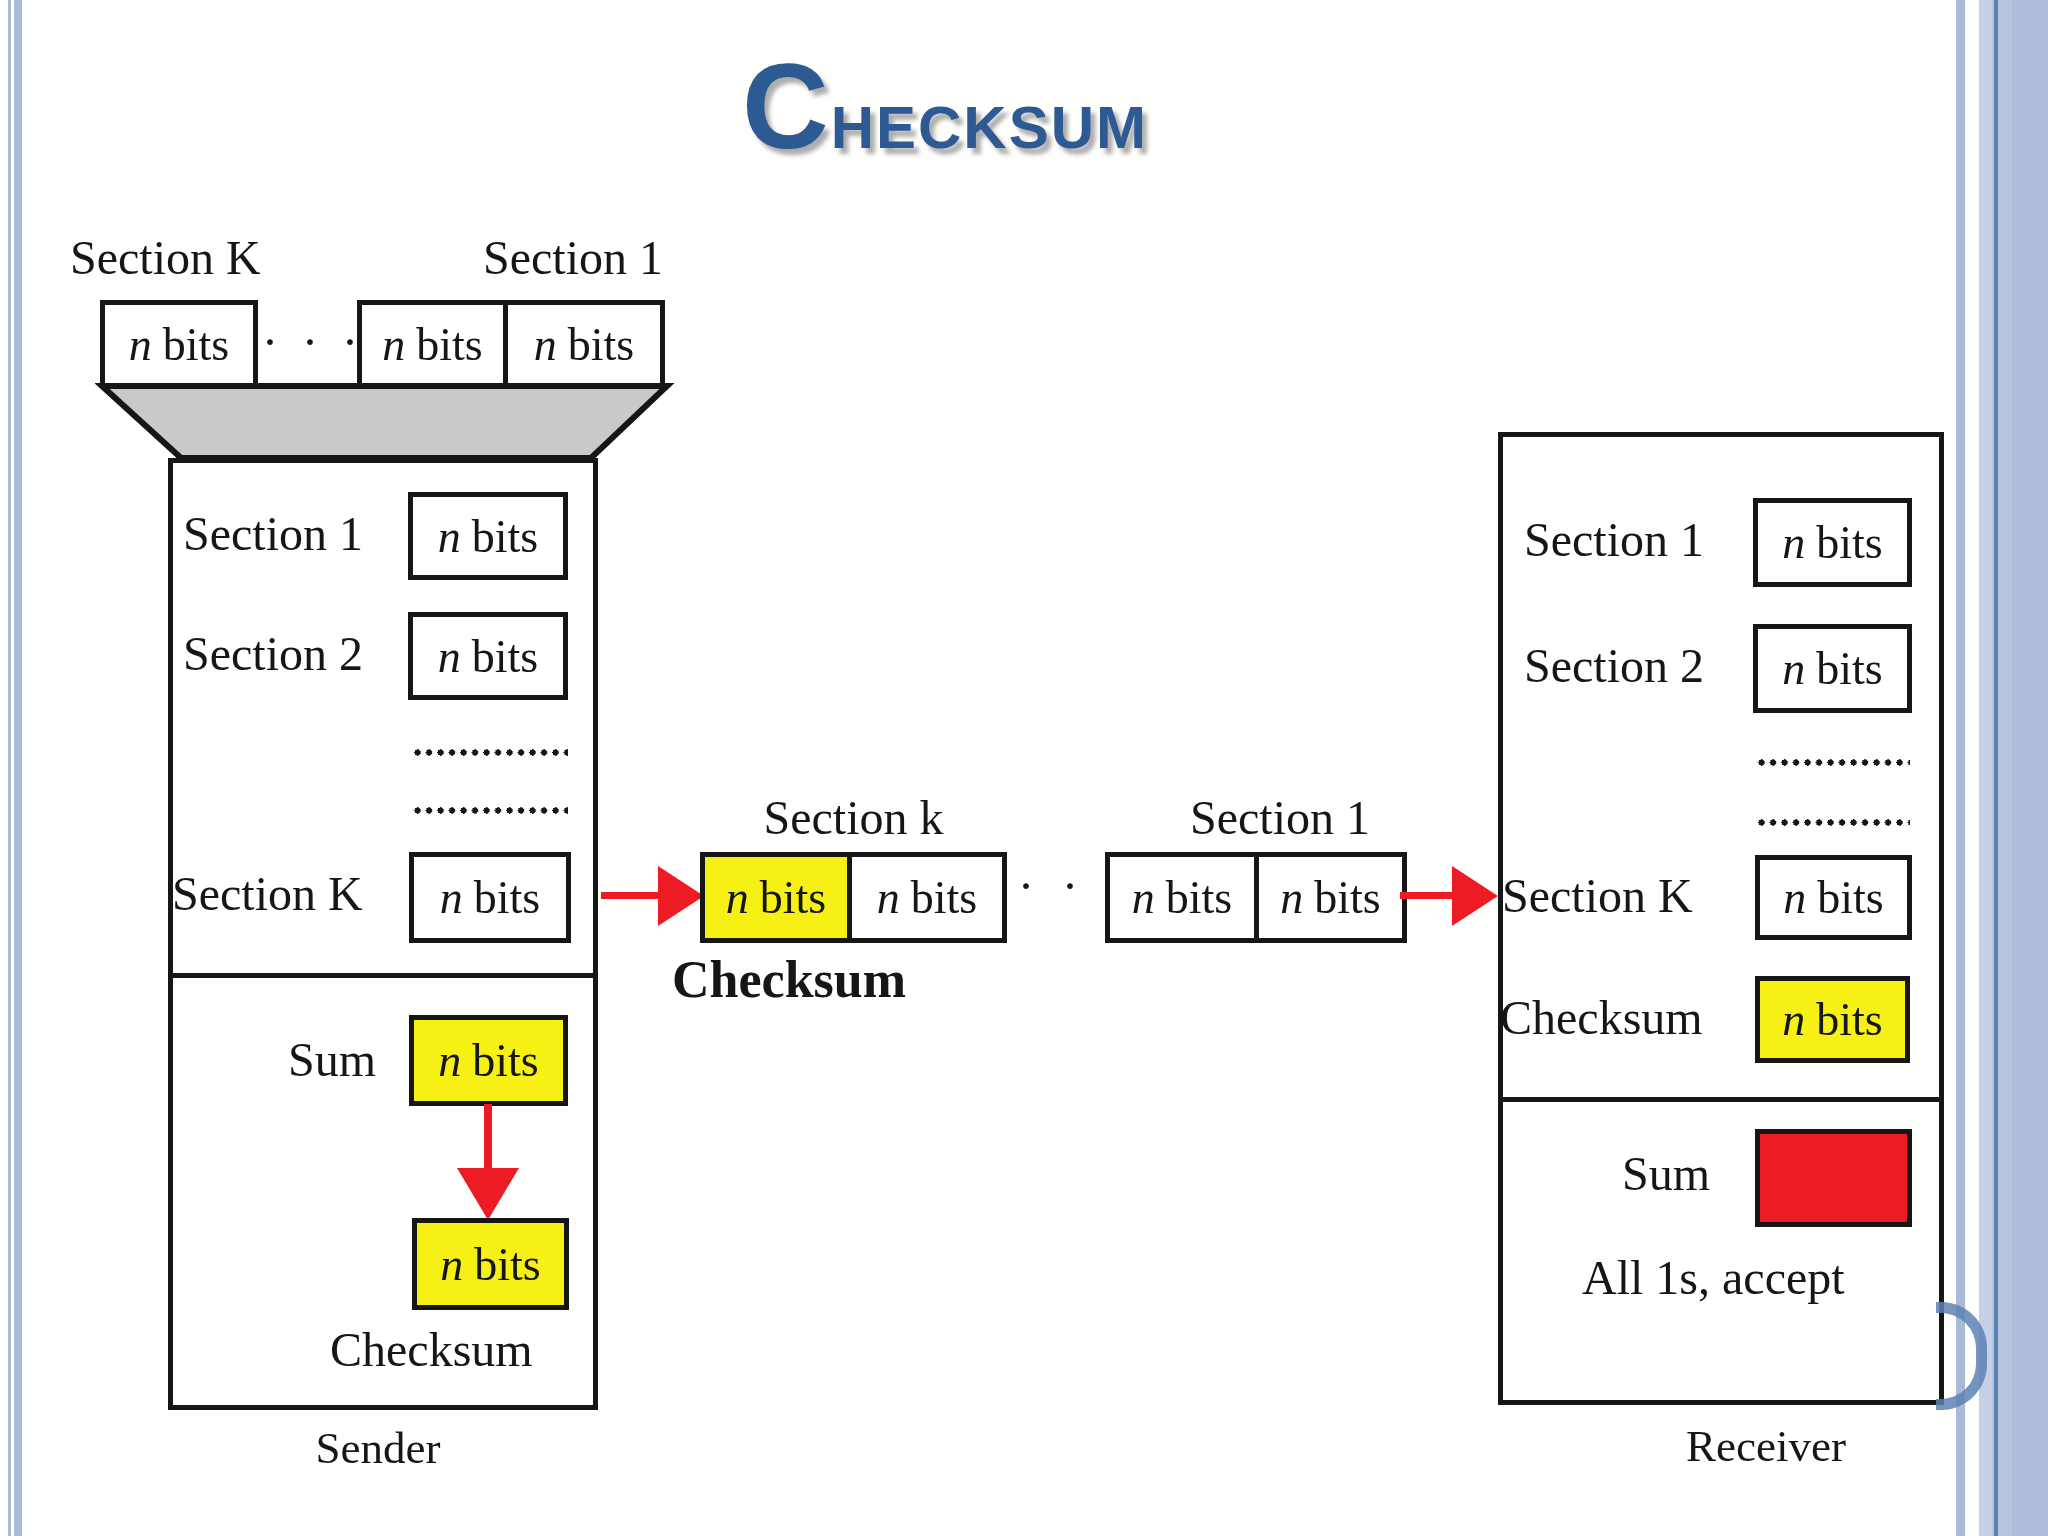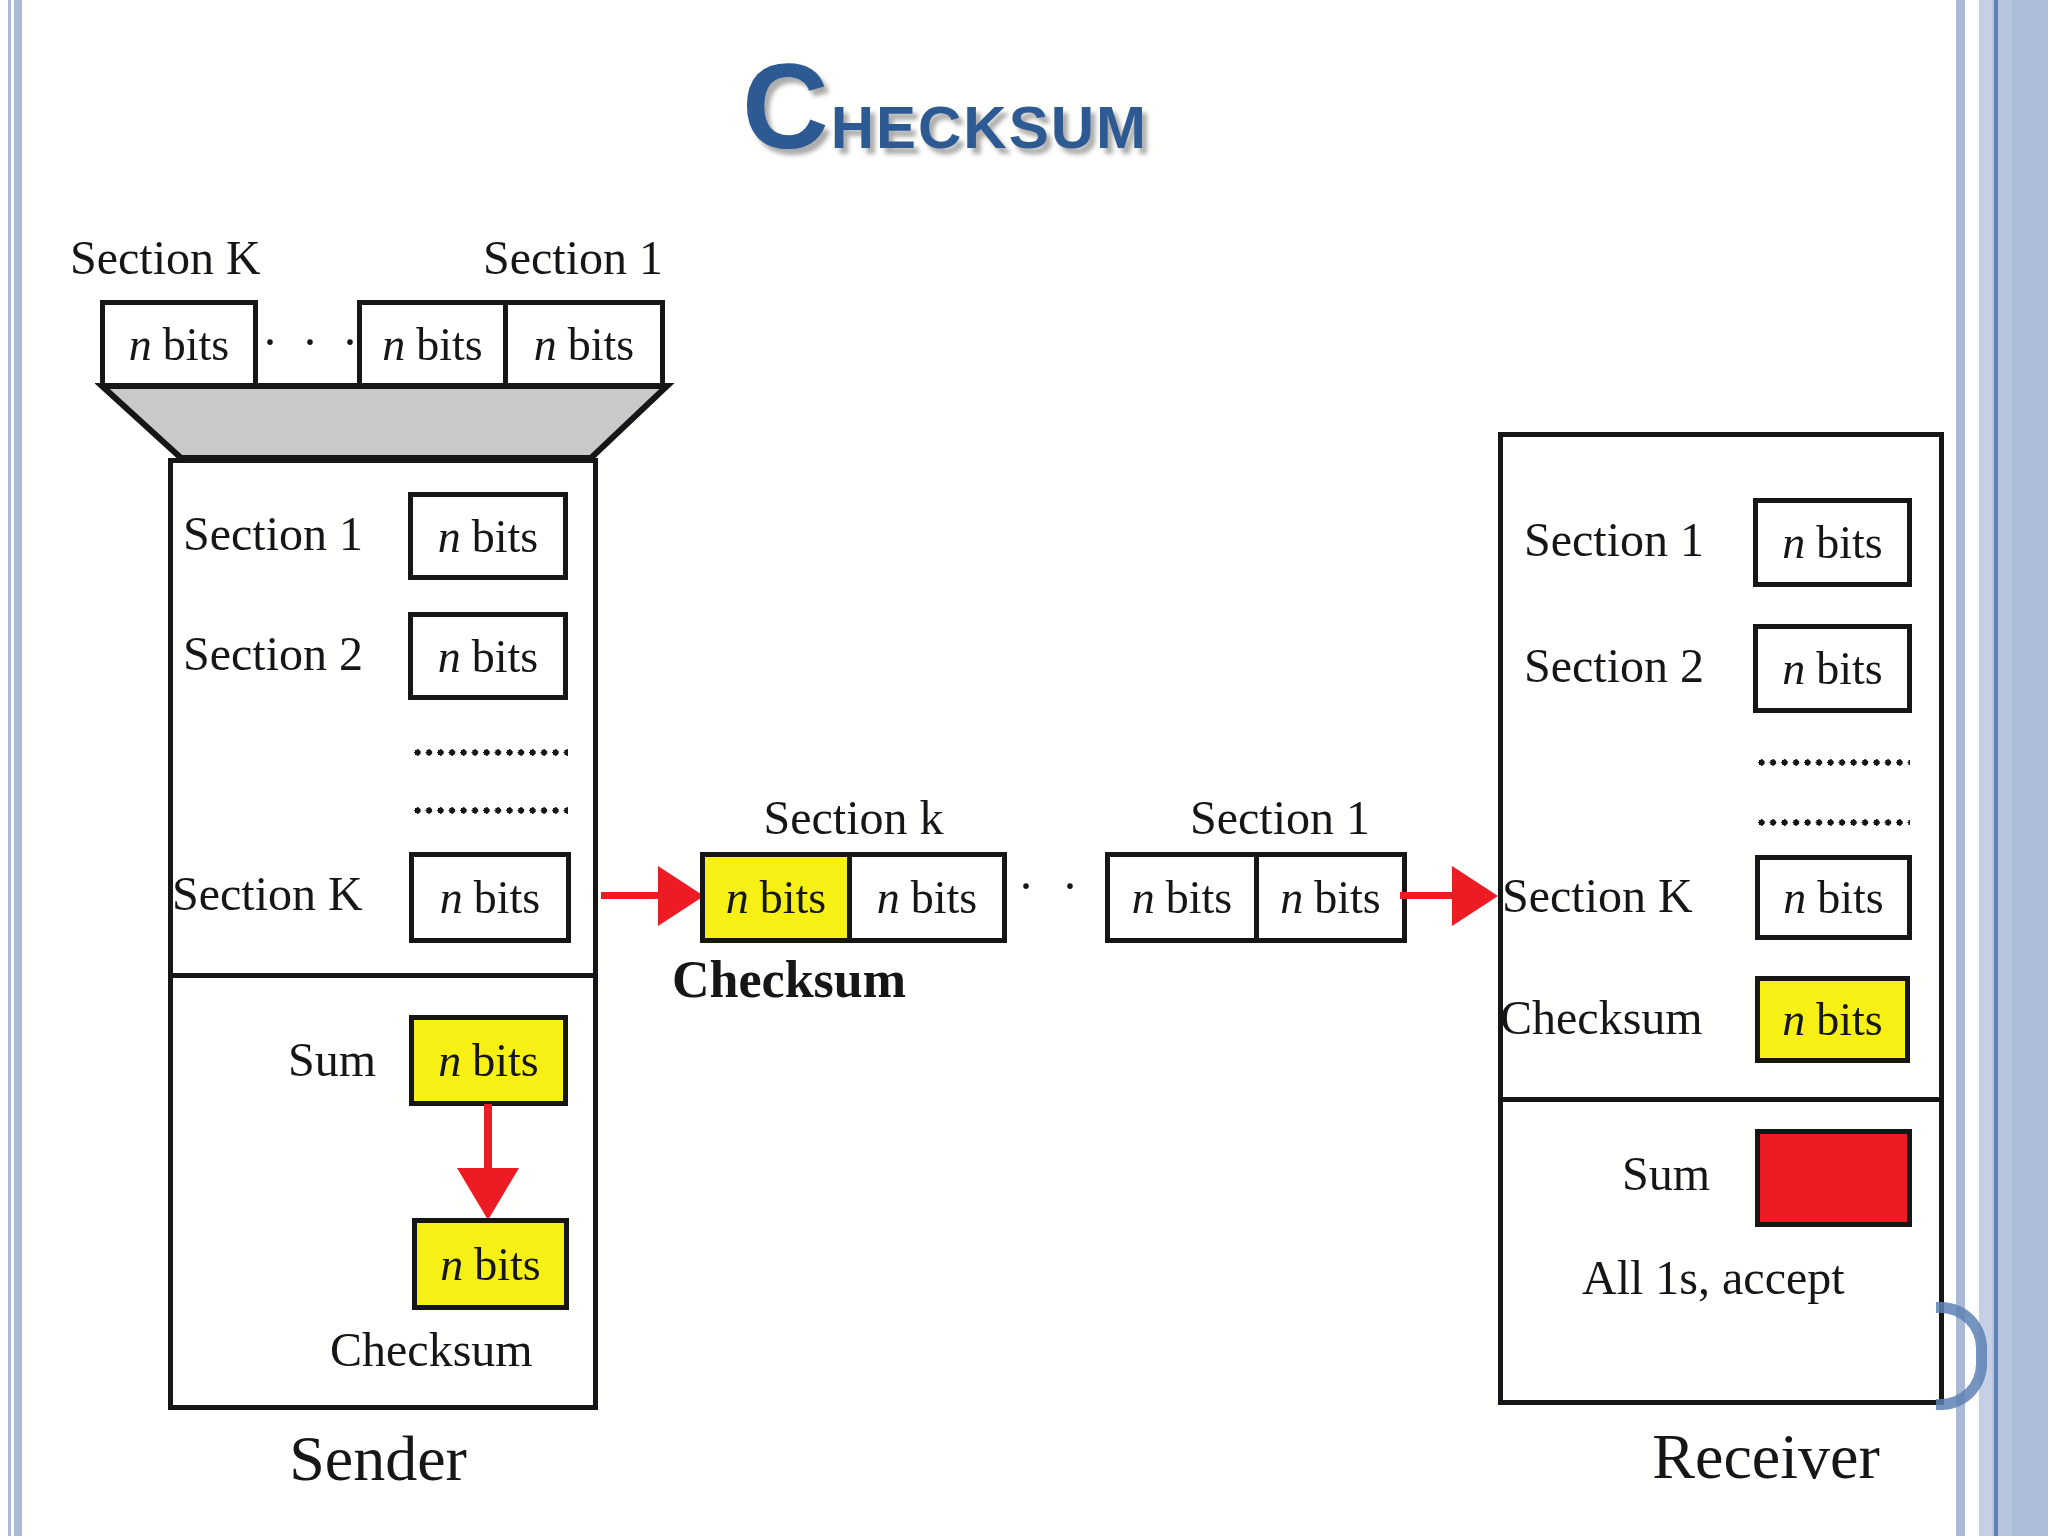--- a/index.html
+++ b/index.html
@@ -47,21 +47,21 @@
   }
   .nbits .n{font-style:italic;margin-right:0.24em;}
   .yellow{background:var(--highlight-yellow);}
   .outline-box{position:absolute;border:5px solid #161616;background:transparent;}
   .hdivider{position:absolute;height:5px;background:#161616;}
   .dots{
     position:absolute;height:9px;
     background-image:radial-gradient(circle 3.2px at 4.5px 4.5px,#161616 96%,transparent);
     background-size:11.5px 9px;background-repeat:repeat-x;
   }
-  .caption{position:absolute;font-size:64px;text-align:center;white-space:nowrap;}
+  .caption{position:absolute;font-size:45px;text-align:center;white-space:nowrap;}
 
   
   .shaft-h{position:absolute;height:7px;background:var(--arrow-red);}
   .head-right{position:absolute;width:0;height:0;
     border-left:46px solid var(--arrow-red);
     border-top:30px solid transparent;border-bottom:30px solid transparent;}
   .shaft-v{position:absolute;width:8px;background:var(--arrow-red);}
   .head-down{position:absolute;width:0;height:0;
     border-top:52px solid var(--arrow-red);
     border-left:31px solid transparent;border-right:31px solid transparent;}

